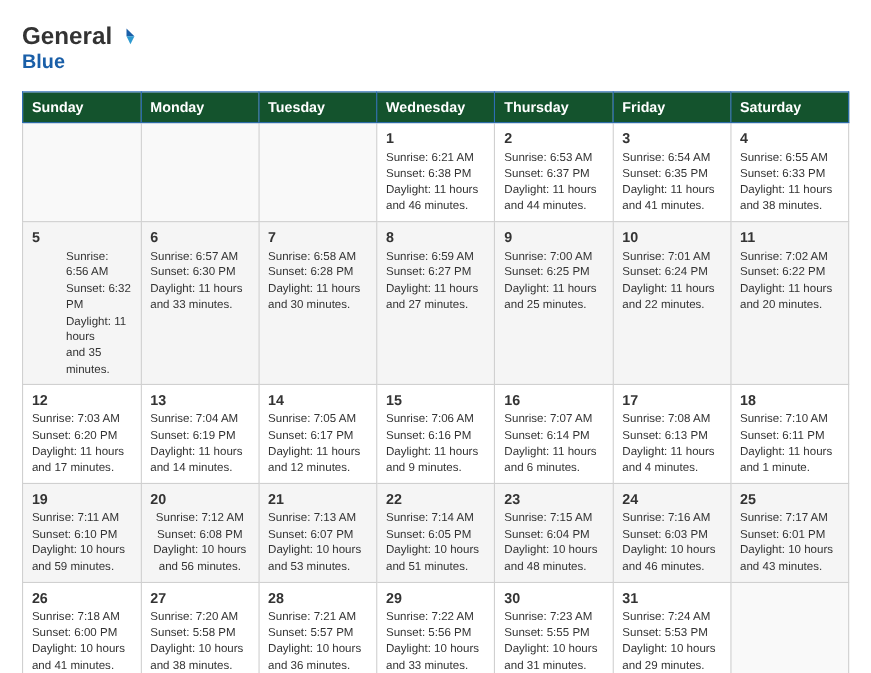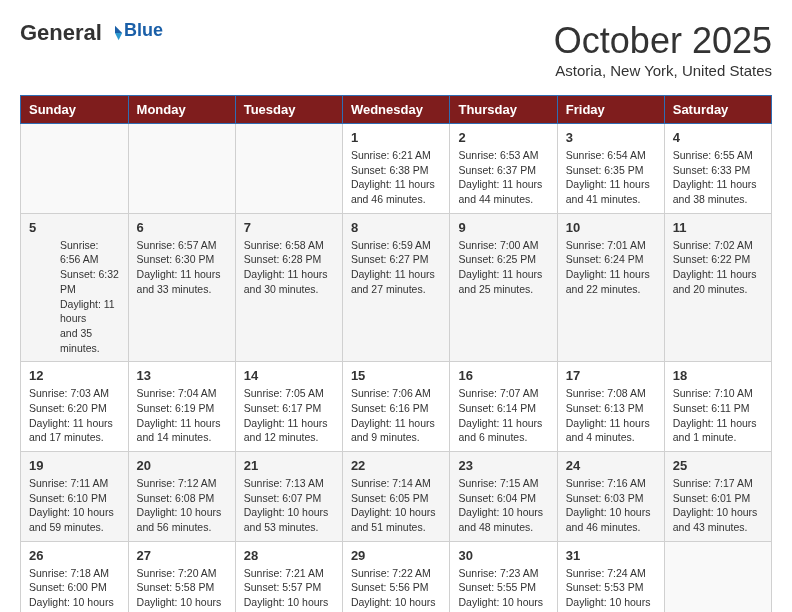--- a/index.html
+++ b/index.html
@@ -11,21 +11,21 @@
       padding: 20px;
     }
     .header {
       display: flex;
       justify-content: space-between;
       align-items: flex-start;
       margin-bottom: 16px;
     }
     .logo {
       display: flex;
-      flex-direction: row;
+      flex-direction: column;
       align-items: flex-start;
     }
     .logo-text {
       display: flex;
       align-items: center;
       gap: 2px;
     }
     .logo-general {
       font-size: 22px;
       font-weight: bold;
@@ -78,21 +78,21 @@
       background: #fff;
     }
     .calendar tr:nth-child(even) td {
       background: #f5f5f5;
     }
     .calendar tr:nth-child(odd) td {
       background: #fff;
     }
     
     .calendar thead tr th {
-      background: #7f1d1d;
+      background: #14532d;
     }
     .day-num {
       font-size: 13px;
       font-weight: bold;
       color: #333;
       display: block;
       margin-bottom: 3px;
     }
     .day-info {
       font-size: 10.5px;
@@ -116,24 +116,20 @@
   <div class="logo">
     <div class="logo-text">
       <span class="logo-general">General</span>
       <svg class="logo-icon" viewBox="0 0 20 20" xmlns="http://www.w3.org/2000/svg">
         <polygon points="10,2 18,10 10,10" fill="#1a5fa8"></polygon>
         <polygon points="10,10 18,10 14,18" fill="#2e9ad0"></polygon>
       </svg>
     </div>
     <span class="logo-blue">Blue</span>
   </div>
-  <div class="title-block">
-    <div class="month-title">October 2025</div>
-    <div class="location-title">Astoria, New York, United States</div>
-  </div>
 </div>
 
 <table class="calendar">
   <thead>
     <tr>
     <th>Sunday</th>
         <th>Monday</th>
         <th>Tuesday</th>
         <th>Wednesday</th>
         <th>Thursday</th>
@@ -280,21 +276,21 @@
       <tr class="row-4">
         <td>
           <span class="day-num">19</span>
           <div class="day-info" style="white-space: pre-line;">Sunrise: 7:11 AM
 Sunset: 6:10 PM
 Daylight: 10 hours
 and 59 minutes.</div>
         </td>
         <td>
           <span class="day-num">20</span>
-          <div class="day-info" style="white-space: pre-line;">Sunrise: 7:12 AM
+          <div class="day-info" style="white-space: pre-line; text-align: center;">Sunrise: 7:12 AM
 Sunset: 6:08 PM
 Daylight: 10 hours
 and 56 minutes.</div>
         </td>
         <td>
           <span class="day-num">21</span>
           <div class="day-info" style="white-space: pre-line;">Sunrise: 7:13 AM
 Sunset: 6:07 PM
 Daylight: 10 hours
 and 53 minutes.</div>

